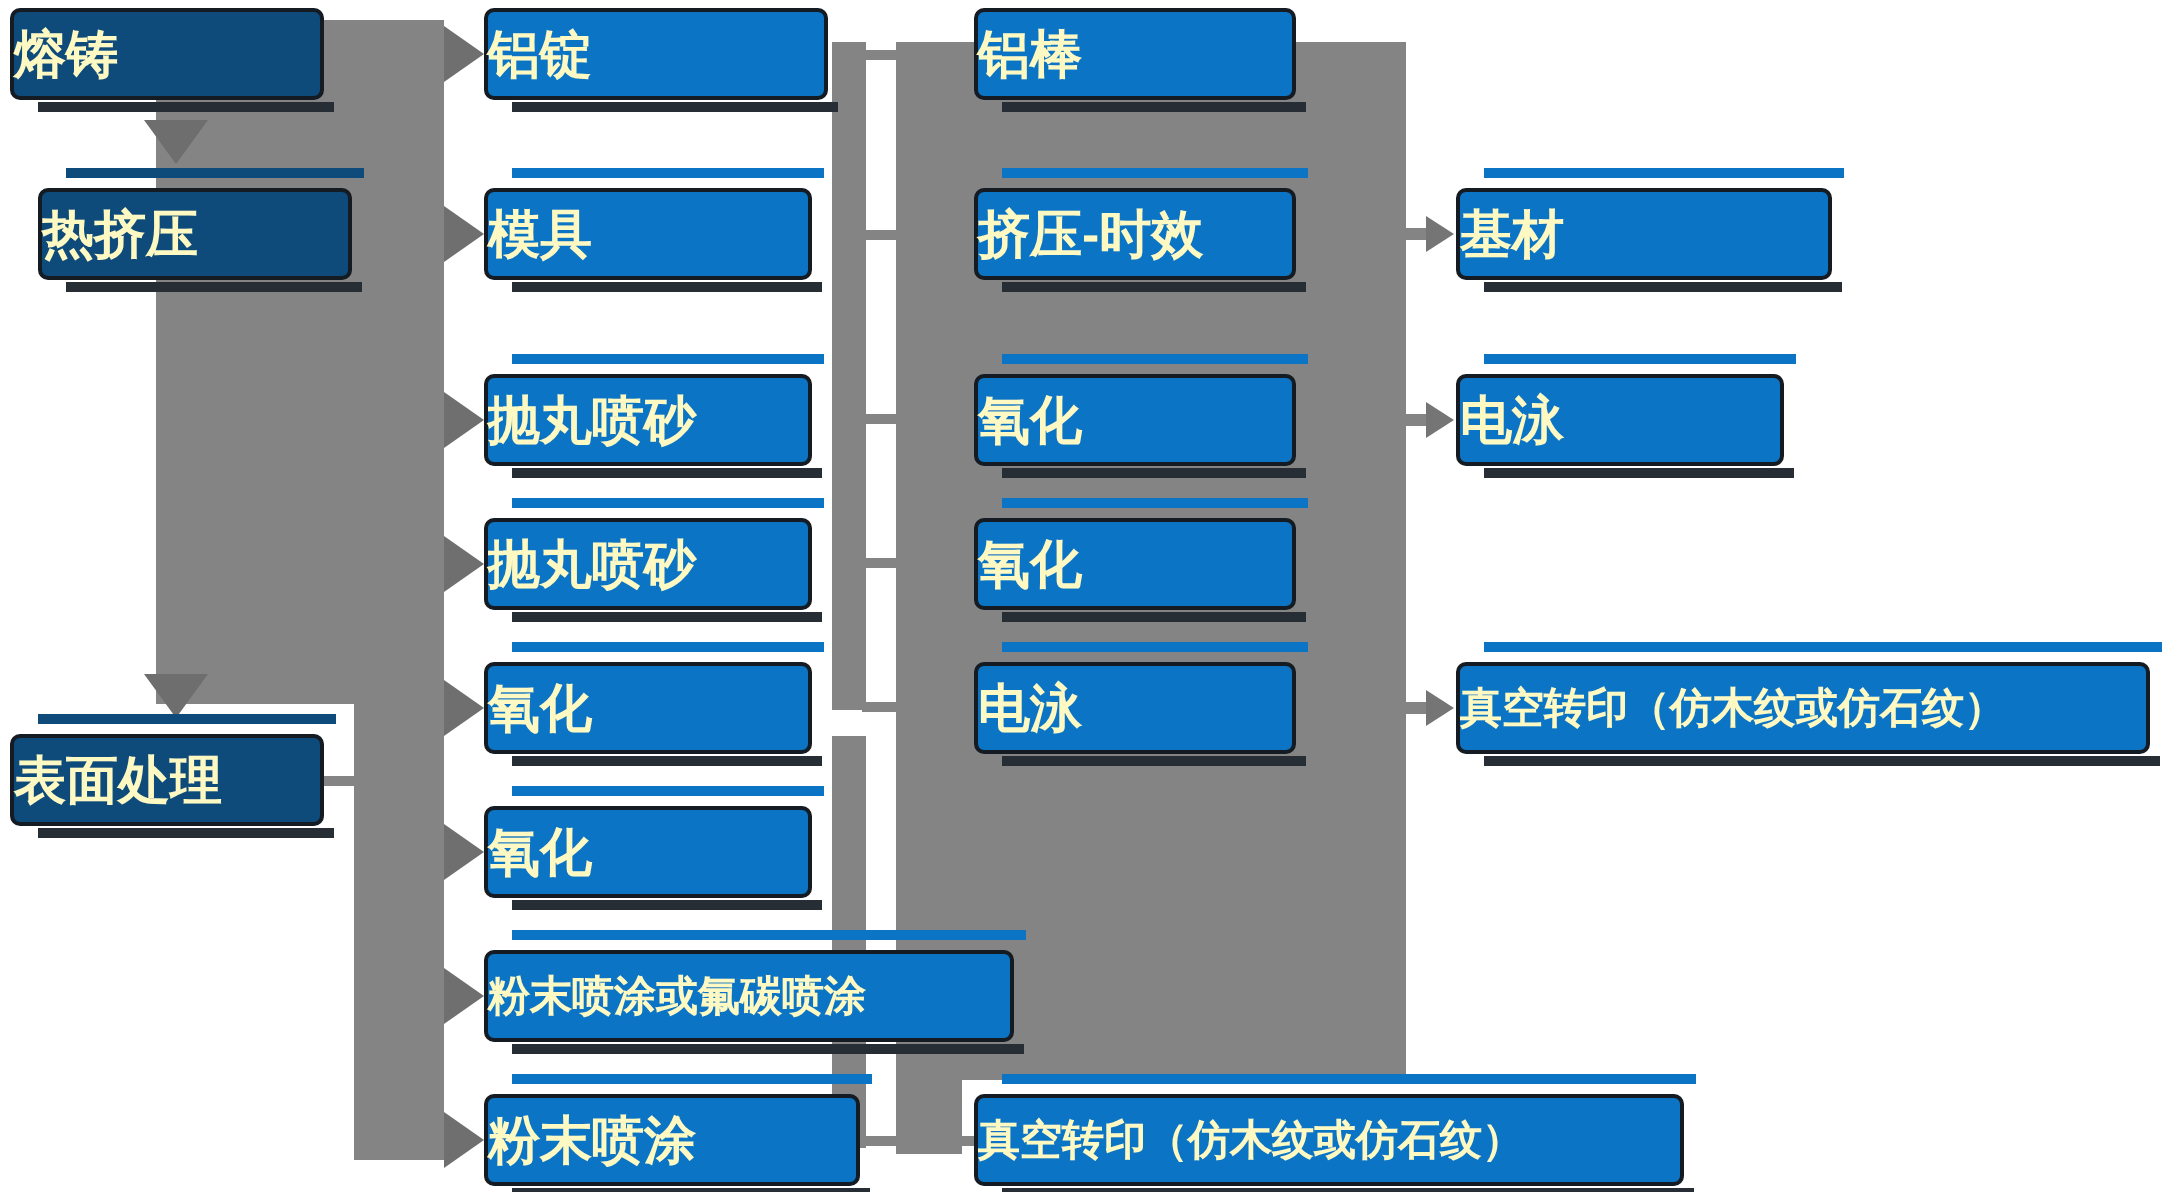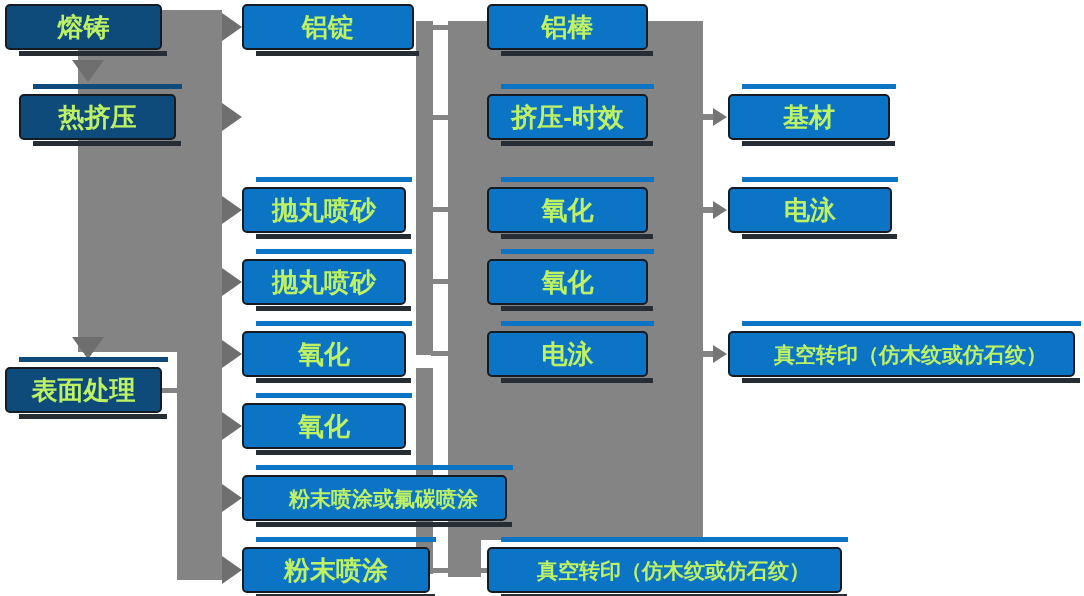--- a/index.html
+++ b/index.html
@@ -22,35 +22,35 @@
   .tri-small{
     position:absolute;width:0;height:0;z-index:2;
     border-top:9px solid transparent;border-bottom:9px solid transparent;
     border-left:14px solid #757575;
   }
   .box{
     position:absolute;height:46px;box-sizing:border-box;
     background:#0b74c4;
     border:2px solid #141b22;
     border-radius:5px;
-    color:#bef264;
-    display:flex;align-items:center;justify-content:center;
+    color:#fef9c3;
+    display:flex;align-items:center;justify-content:flex-start;
     font-weight:bold;font-size:26px;line-height:1;
     z-index:3;white-space:nowrap;
   }
   .box::before{ 
     content:"";position:absolute;top:-12px;left:12px;right:-8px;height:5px;
     background:inherit;
   }
   .box::after{ 
     content:"";position:absolute;bottom:-8px;left:12px;right:-7px;height:5px;
     background:#262d35;
   }
   .navy{background:#0e4b7b;}
-  .small-text{font-size:21px;padding-left:18px;}
+  .small-text{font-size:21px;}
 </style>
 </head>
 <body>
 
 <div id="canvas">
 
   <div class="gray" style="left:78px;top:10px;width:144px;height:342px"></div>
   <div class="gray" style="left:177px;top:345px;width:45px;height:235px"></div>
   <div class="gray" style="left:416px;top:21px;width:17px;height:334px"></div>
   <div class="gray" style="left:416px;top:368px;width:17px;height:206px"></div>
@@ -92,20 +92,23 @@
   <div class="box navy" style="left:19px;top:94px;width:157px">
     <span>热挤压</span>
   </div>
   <div class="box navy" style="left:5px;top:367px;width:157px">
     <span>表面处理</span>
   </div>
 
   <div class="box" style="left:242px;top:4px;width:172px">
     <span>铝锭</span>
   </div>
+  <div class="box" style="left:242px;top:94px;width:164px">
+    <span>模具</span>
+  </div>
   <div class="box" style="left:242px;top:187px;width:164px">
     <span>抛丸喷砂</span>
   </div>
   <div class="box" style="left:242px;top:259px;width:164px">
     <span>抛丸喷砂</span>
   </div>
   <div class="box" style="left:242px;top:331px;width:164px">
     <span>氧化</span>
   </div>
   <div class="box" style="left:242px;top:403px;width:164px">
@@ -130,21 +133,21 @@
   <div class="box" style="left:487px;top:259px;width:161px">
     <span>氧化</span>
   </div>
   <div class="box" style="left:487px;top:331px;width:161px">
     <span>电泳</span>
   </div>
   <div class="box small-text" style="left:487px;top:547px;width:355px">
     <span>真空转印（仿木纹或仿石纹）</span>
   </div>
 
-  <div class="box" style="left:728px;top:94px;width:162px">
+  <div class="box" style="left:728px;top:94px;width:188px">
     <span>基材</span>
   </div>
   <div class="box" style="left:728px;top:187px;width:164px">
     <span>电泳</span>
   </div>
   <div class="box small-text" style="left:728px;top:331px;width:347px">
     <span>真空转印（仿木纹或仿石纹）</span>
   </div>
 
 </div>

